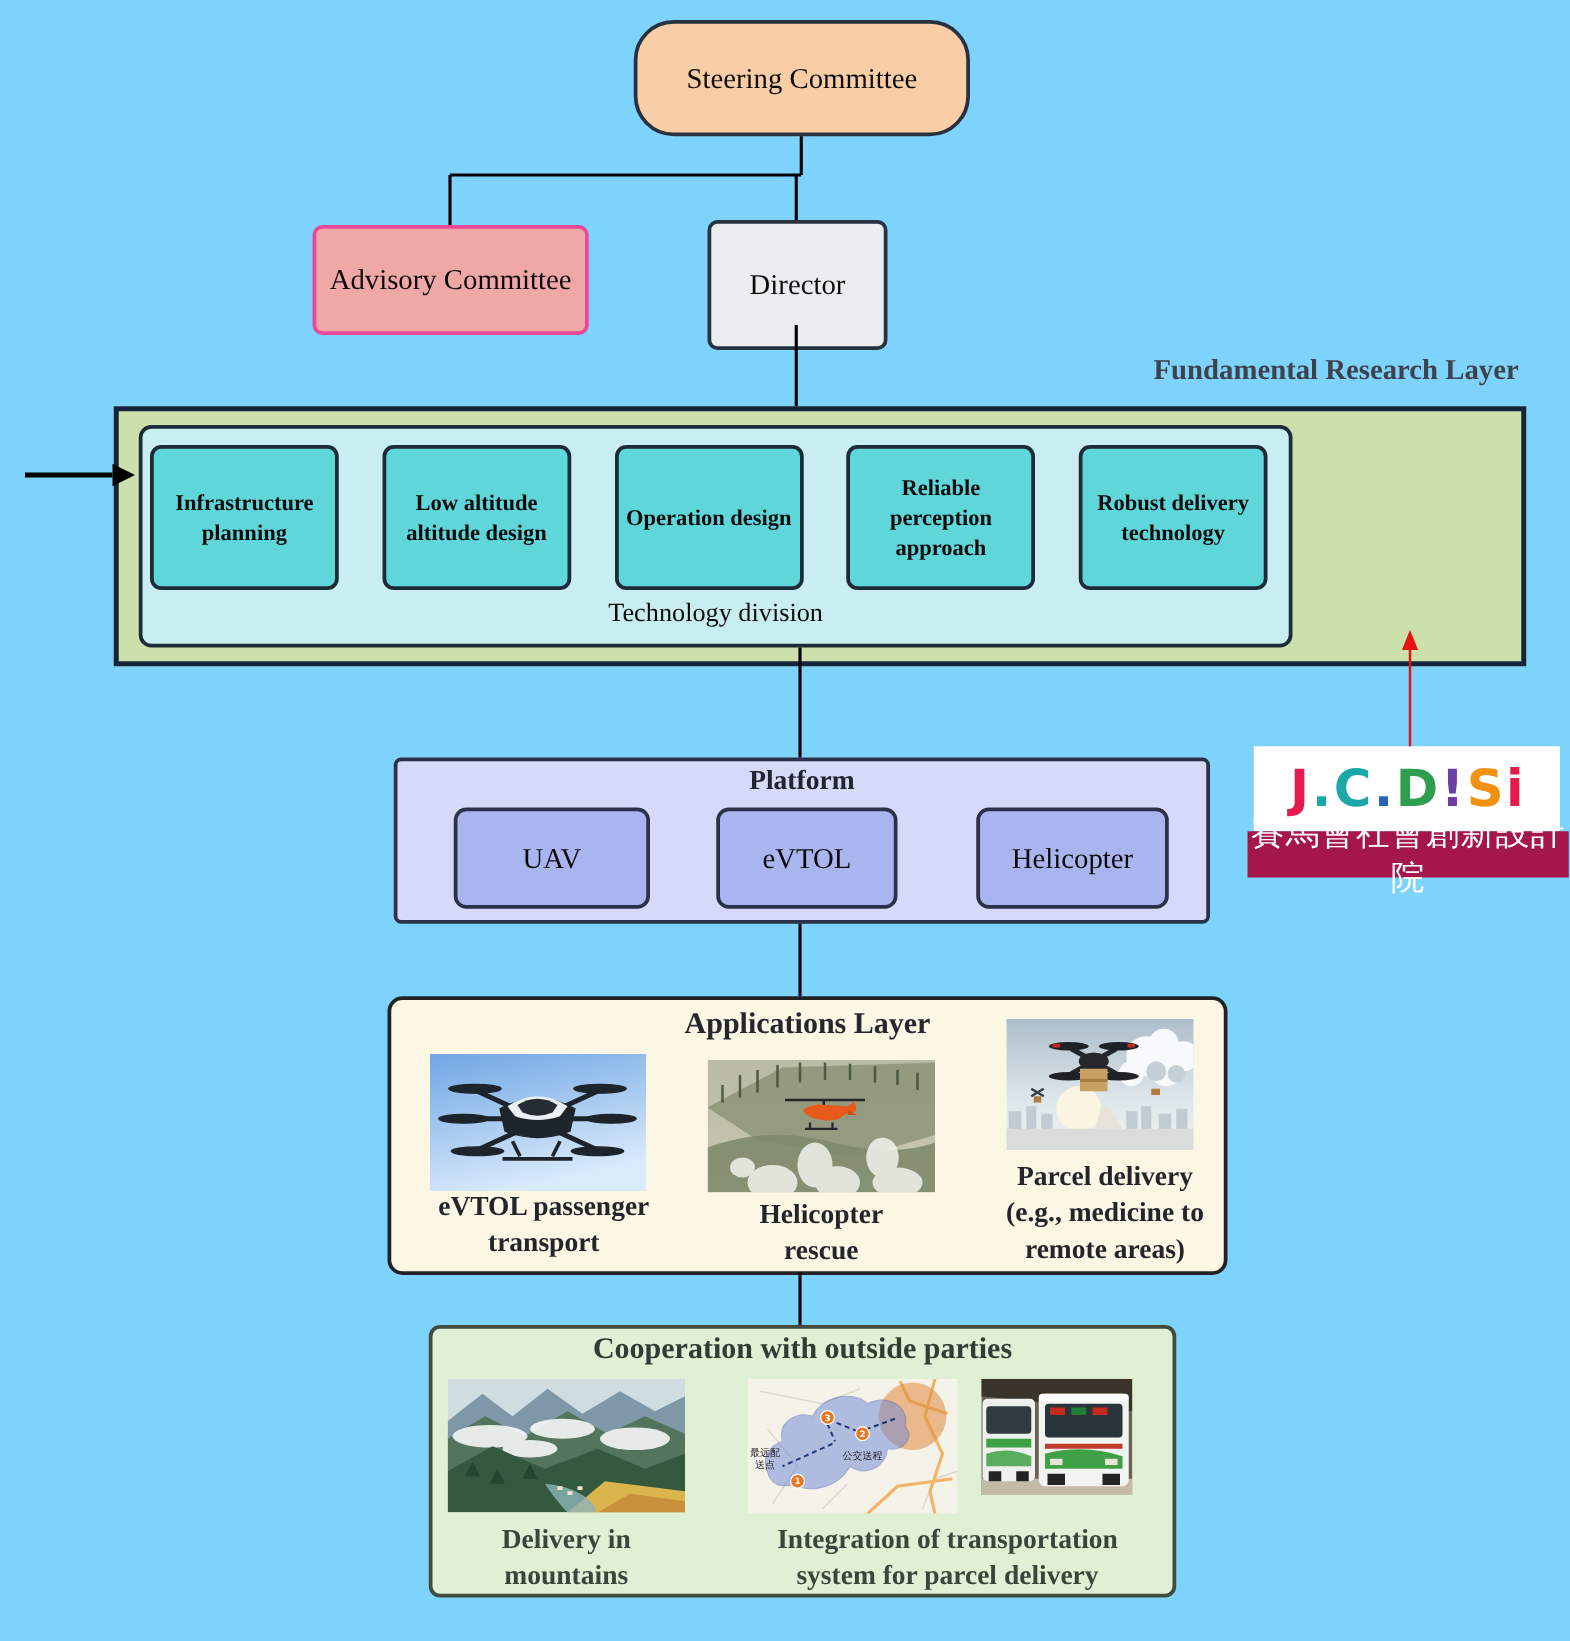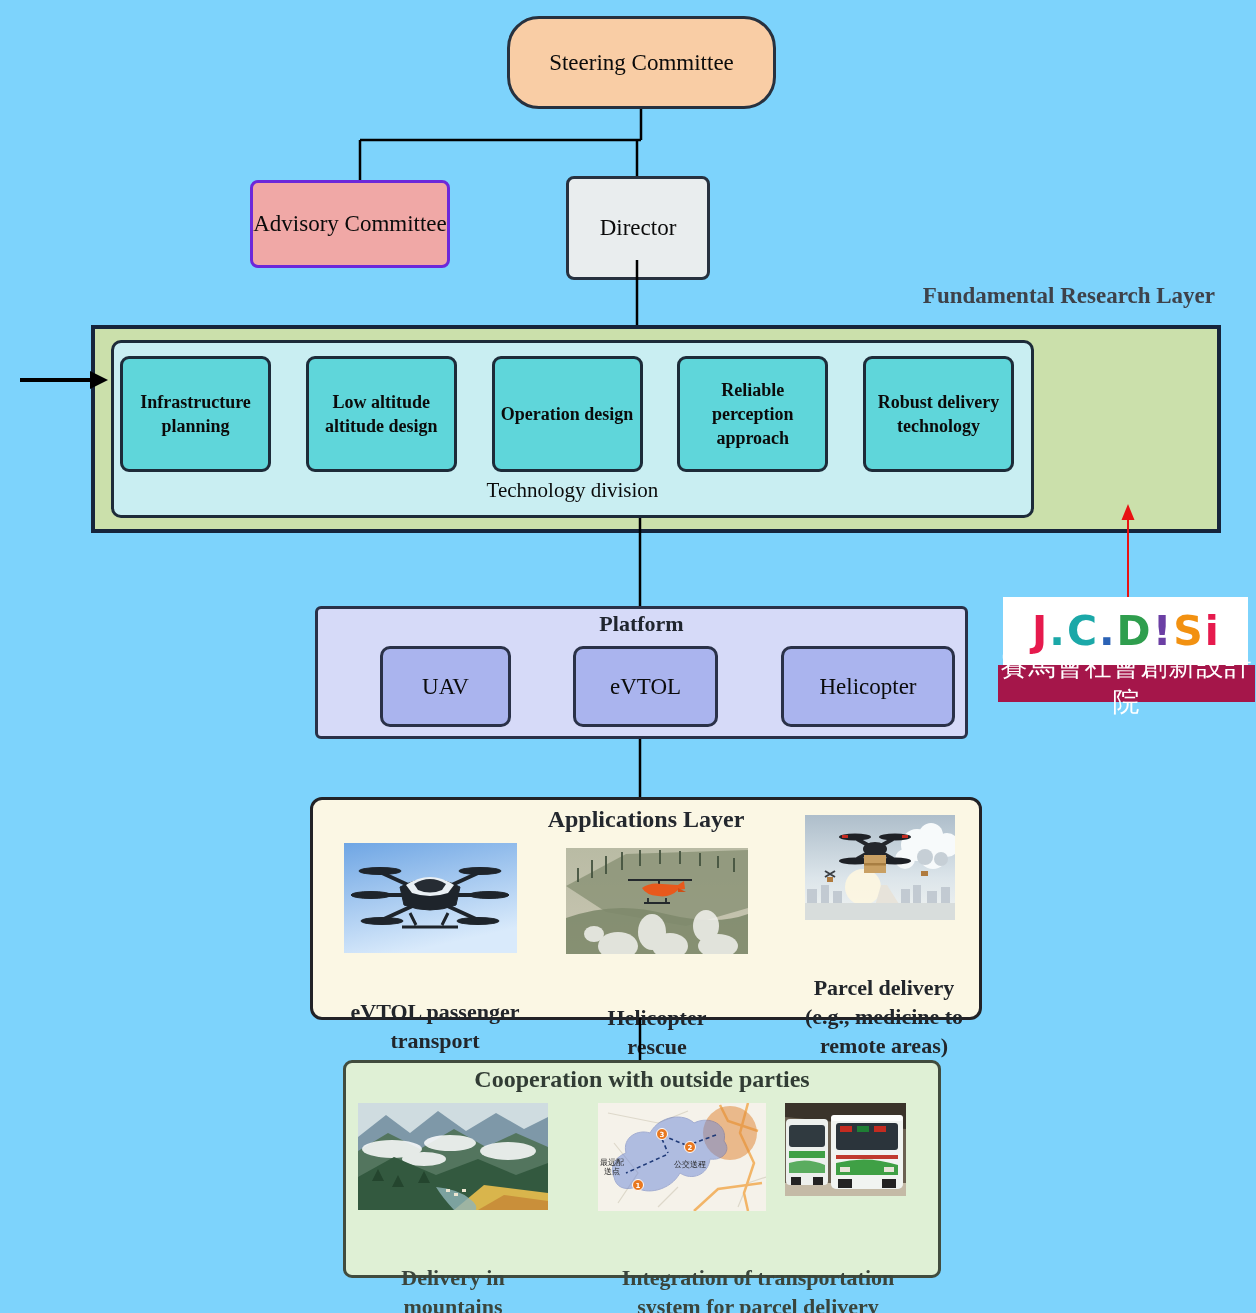--- a/index.html
+++ b/index.html
@@ -4,22 +4,22 @@
 <style>
   html,body{margin:0;padding:0;background:#000;}
   .canvas{position:relative;width:1256px;height:1313px;background:#7dd3fc;overflow:hidden;
           font-family:"Liberation Serif","DejaVu Serif",serif;color:#0b0b0b;}
   .abs{position:absolute;box-sizing:border-box;}
   .cc{display:flex;align-items:center;justify-content:center;text-align:center;}
 
   
   .steering{left:507px;top:16px;width:269px;height:93px;background:#F9CDA5;
             border:3px solid #27313F;border-radius:32px;font-size:23px;}
-  .advisory{left:250px;top:180px;width:200px;height:88px;background:#F0A8A6;
-            border:3px solid #6d28d9;border-radius:8px;font-size:23px;line-height:1.45;}
+  .advisory{left:250px;top:180px;width:221px;height:88px;background:#F0A8A6;
+            border:3px solid #ec4899;border-radius:8px;font-size:23px;line-height:1.45;}
   .director{left:566px;top:176px;width:144px;height:104px;background:#E9EDEE;
             border:3px solid #27313F;border-radius:8px;font-size:23px;}
 
   
   .frl-title{left:auto;right:41px;top:283px;width:420px;text-align:right;
              font-weight:bold;font-size:23px;color:#3E424A;}
   .frl{left:91px;top:325px;width:1130px;height:208px;background:#CBE0AB;border:4px solid #16243B;}
   .tech{left:111px;top:340px;width:923px;height:178px;background:#C9EEF2;
         border:3px solid #1D2B39;border-radius:10px;}
   .tech-row{left:120px;top:356px;width:894px;height:110px;display:flex;justify-content:space-between;}
@@ -27,34 +27,34 @@
         font-weight:bold;font-size:18px;line-height:1.35;padding:0 3px;}
   .tech-label{left:111px;top:478px;width:923px;text-align:center;font-size:21px;}
   .social{left:1060px;top:355px;width:146px;height:150px;background:#5FD6DA;
           border:3px solid #1D2B39;border-radius:9px;font-size:20px;line-height:1.5;padding:0 8px;}
 
   
   .platform{left:315px;top:606px;width:653px;height:133px;background:#D6DAF8;
             border:3px solid #2A3148;border-radius:6px;}
   .platform-title{left:315px;top:611px;width:653px;text-align:center;font-weight:bold;font-size:22px;color:#20252f;}
   .pbox{top:646px;height:81px;background:#AAB4EE;border:3px solid #2A3148;border-radius:10px;font-size:23px;}
-  .p-uav{left:380px;width:131px;} .p-evtol{left:573px;width:145px;} .p-heli{left:781px;width:174px;}
+  .p-uav{left:363px;width:157px;} .p-evtol{left:573px;width:145px;} .p-heli{left:781px;width:154px;}
 
   
   .jc-white{left:1003px;top:597px;width:245px;height:68px;background:#ffffff;
             font-family:"DejaVu Sans",sans-serif;font-weight:bold;font-size:41px;letter-spacing:0px;}
   .jc-white span{padding:0 1px;}
   .jc-bar{left:998px;top:665px;width:257px;height:37px;color:#fff;
           font-family:"DejaVu Sans",sans-serif;font-size:27px;letter-spacing:1px;}
 
   
   .apps{left:310px;top:797px;width:672px;height:223px;background:#FBF7E4;
         border:3px solid #222226;border-radius:12px;}
   .apps-title{left:310px;top:806px;width:672px;text-align:center;font-weight:bold;font-size:24px;color:#24282e;}
-  .caption{font-weight:bold;font-size:22px;line-height:1.32;text-align:center;color:#22262b;margin-top:47px;}
+  .caption{font-weight:bold;font-size:22px;line-height:1.32;text-align:center;color:#22262b;}
   .photo{overflow:hidden;}
   .photo svg{display:block;width:100%;height:100%;}
 
   
   .coop{left:343px;top:1060px;width:598px;height:218px;background:#DFF0D5;
         border:3px solid #414C3E;border-radius:9px;}
   .coop-title{left:343px;top:1066px;width:598px;text-align:center;font-weight:bold;font-size:24px;color:#313c34;}
   .cap-coop{color:#3A453C !important;}
 
   .connectors{left:0;top:0;width:1256px;height:1313px;pointer-events:none;z-index:60;}

